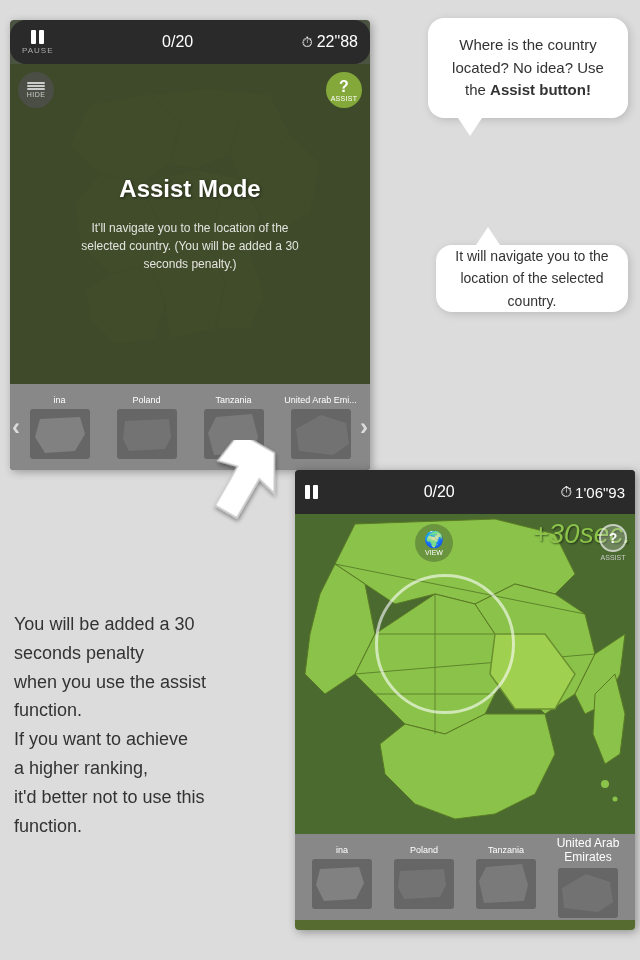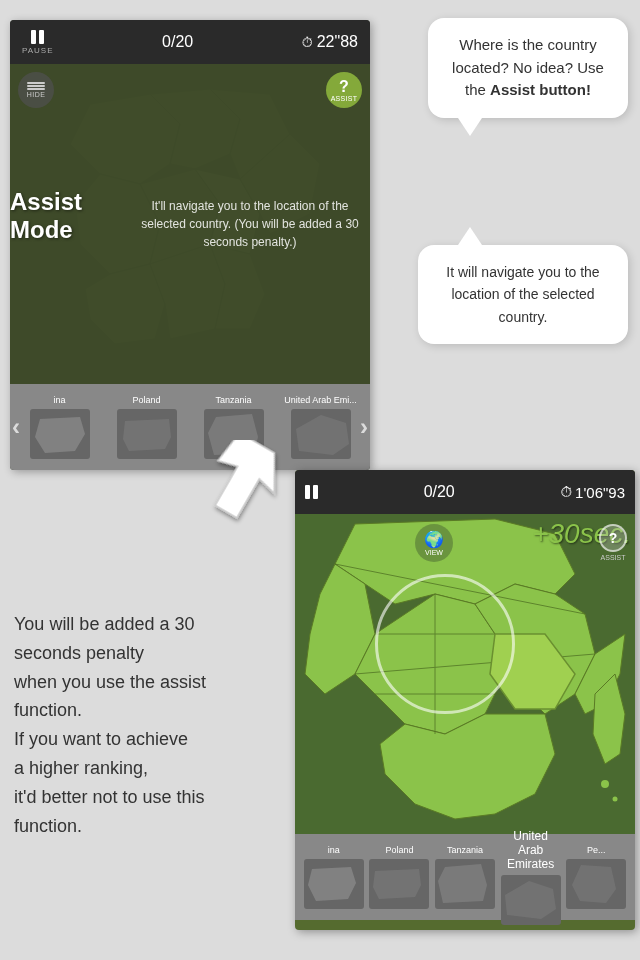--- a/index.html
+++ b/index.html
@@ -33,20 +33,21 @@
       box-shadow: 2px 2px 8px rgba(0,0,0,0.3);
     }
 
     .game-header {
       background: #2a2a2a;
       height: 44px;
       display: flex;
       align-items: center;
       justify-content: space-between;
       padding: 0 12px;
+      border-radius: 16px;
     }
 
     .pause-btn {
       color: #fff;
       font-size: 11px;
       display: flex;
       flex-direction: column;
       align-items: center;
       gap: 2px;
     }
@@ -91,21 +92,21 @@
       background: #556b2f;
       overflow: hidden;
     }
 
     
     .assist-overlay {
       position: absolute;
       top: 0; left: 0; right: 0; bottom: 0;
       background: rgba(60, 70, 40, 0.85);
       display: flex;
-      flex-direction: row;
+      flex-direction: column;
       align-items: center;
       justify-content: center;
       z-index: 5;
     }
 
     .assist-title {
       color: #fff;
       font-size: 24px;
       font-weight: 600;
       margin-bottom: 16px;
@@ -265,24 +266,23 @@
     }
     .bubble-1-text strong {
       color: #333;
       font-weight: 700;
     }
 
     .bubble-2 {
       position: absolute;
       top: 245px;
       right: 12px;
-      width: 210px;
+      width: 192px;
       background: white;
       border-radius: 16px;
-      padding: 16px;
       box-shadow: 2px 2px 8px rgba(0,0,0,0.15);
     }
     .bubble-2::before {
       content: '';
       position: absolute;
       top: -18px;
       left: 40px;
       border-width: 0 12px 18px 12px;
       border-style: solid;
       border-color: transparent transparent white transparent;
@@ -664,28 +664,20 @@
         <svg width="55" height="48" viewBox="0 0 55 48">
             <polygon points="10,8 46,5 52,26 48,42 8,44 3,22" fill="#808080" opacity="0.8"></polygon>
           </svg>
       </div>
     </div>
     <div class="country-item">
       <span class="country-label" style="font-size:12px">United Arab Emirates</span>
       <div class="country-silhouette">
         <svg width="55" height="48" viewBox="0 0 55 48">
             <polygon points="4,20 28,6 52,14 55,34 40,44 6,40" fill="#767676" opacity="0.8"></polygon>
-          </svg>
-      </div>
-    </div>
-    <div class="country-item">
-      <span class="country-label">Pe...</span>
-      <div class="country-silhouette">
-        <svg width="55" height="48" viewBox="0 0 55 48">
-            <polygon points="15,6 45,8 50,30 40,44 14,42 6,26" fill="#757575" opacity="0.8"></polygon>
           </svg>
       </div>
     </div>
   </div>
 </div>
 
 <div class="text-panel">
   <p>
     <span>You will be added a 30</span><br>
     <span>seconds penalty</span><br>

